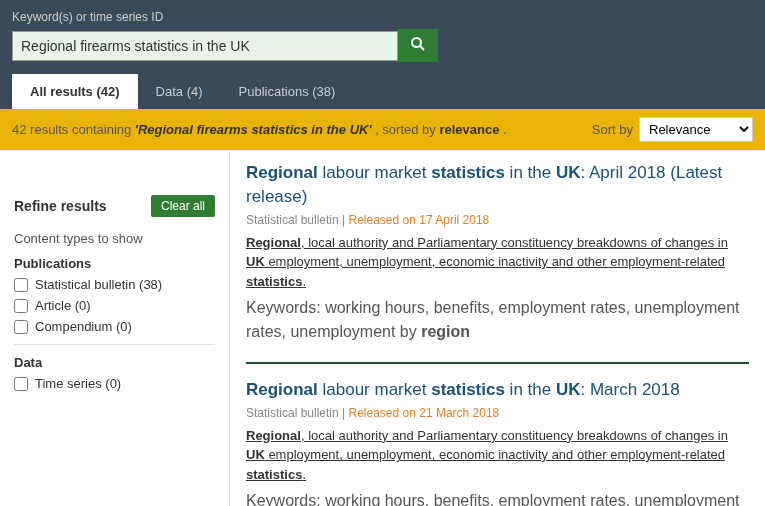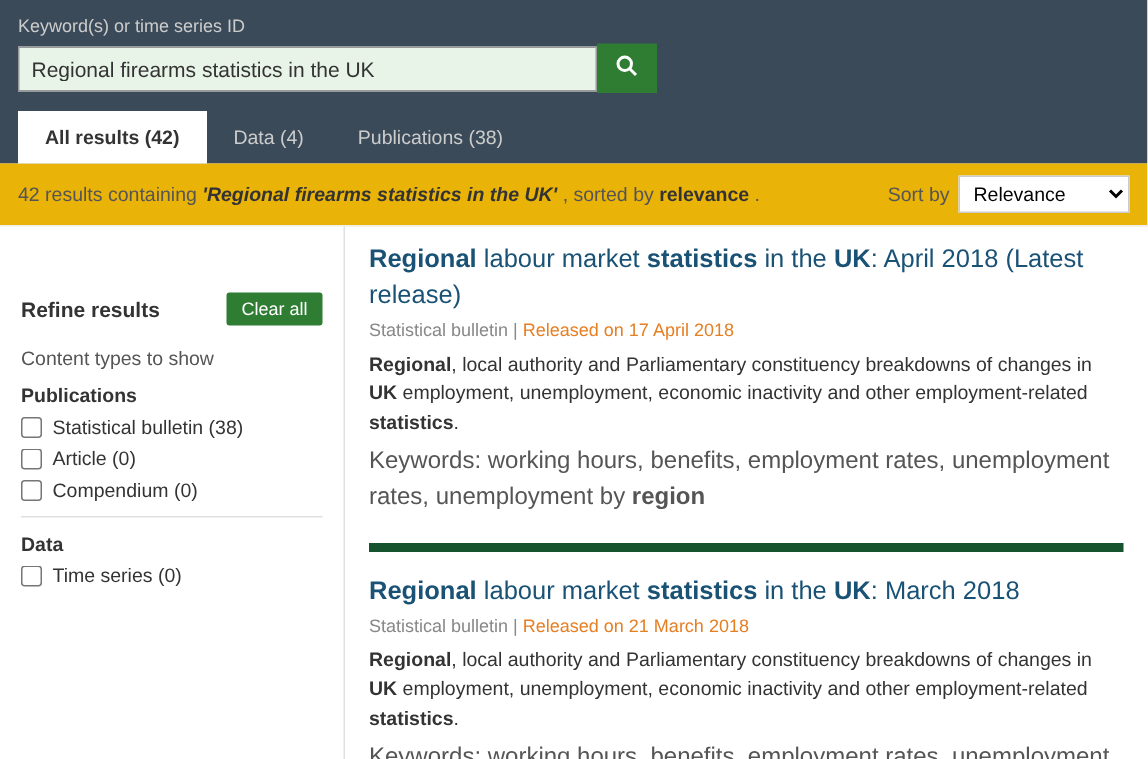--- a/index.html
+++ b/index.html
@@ -154,21 +154,21 @@
     }
 
     
     .results-list {
       flex: 1;
       padding: 10px 16px;
     }
     .result-item {
       padding-bottom: 18px;
       margin-bottom: 14px;
-      border-bottom: 6px solid #14532d;
+      border-bottom: 2px solid #14532d;
     }
     .result-item:last-child {
       border-bottom: none;
     }
     .result-title {
       font-size: 17px;
       color: #1a5276;
       font-weight: normal;
       margin-bottom: 4px;
       line-height: 1.4;
@@ -186,20 +186,21 @@
       color: #888;
     }
     .result-meta .meta-date {
       color: #e67e22;
     }
     .result-desc {
       font-size: 13px;
       color: #333;
       line-height: 1.5;
       margin-bottom: 5px;
+      text-decoration: underline;
     }
     .result-desc strong {
       font-weight: bold;
     }
     .result-keywords {
       font-size: 16px;
       color: #555;
       line-height: 1.5;
     }
     .relevance-bold {

